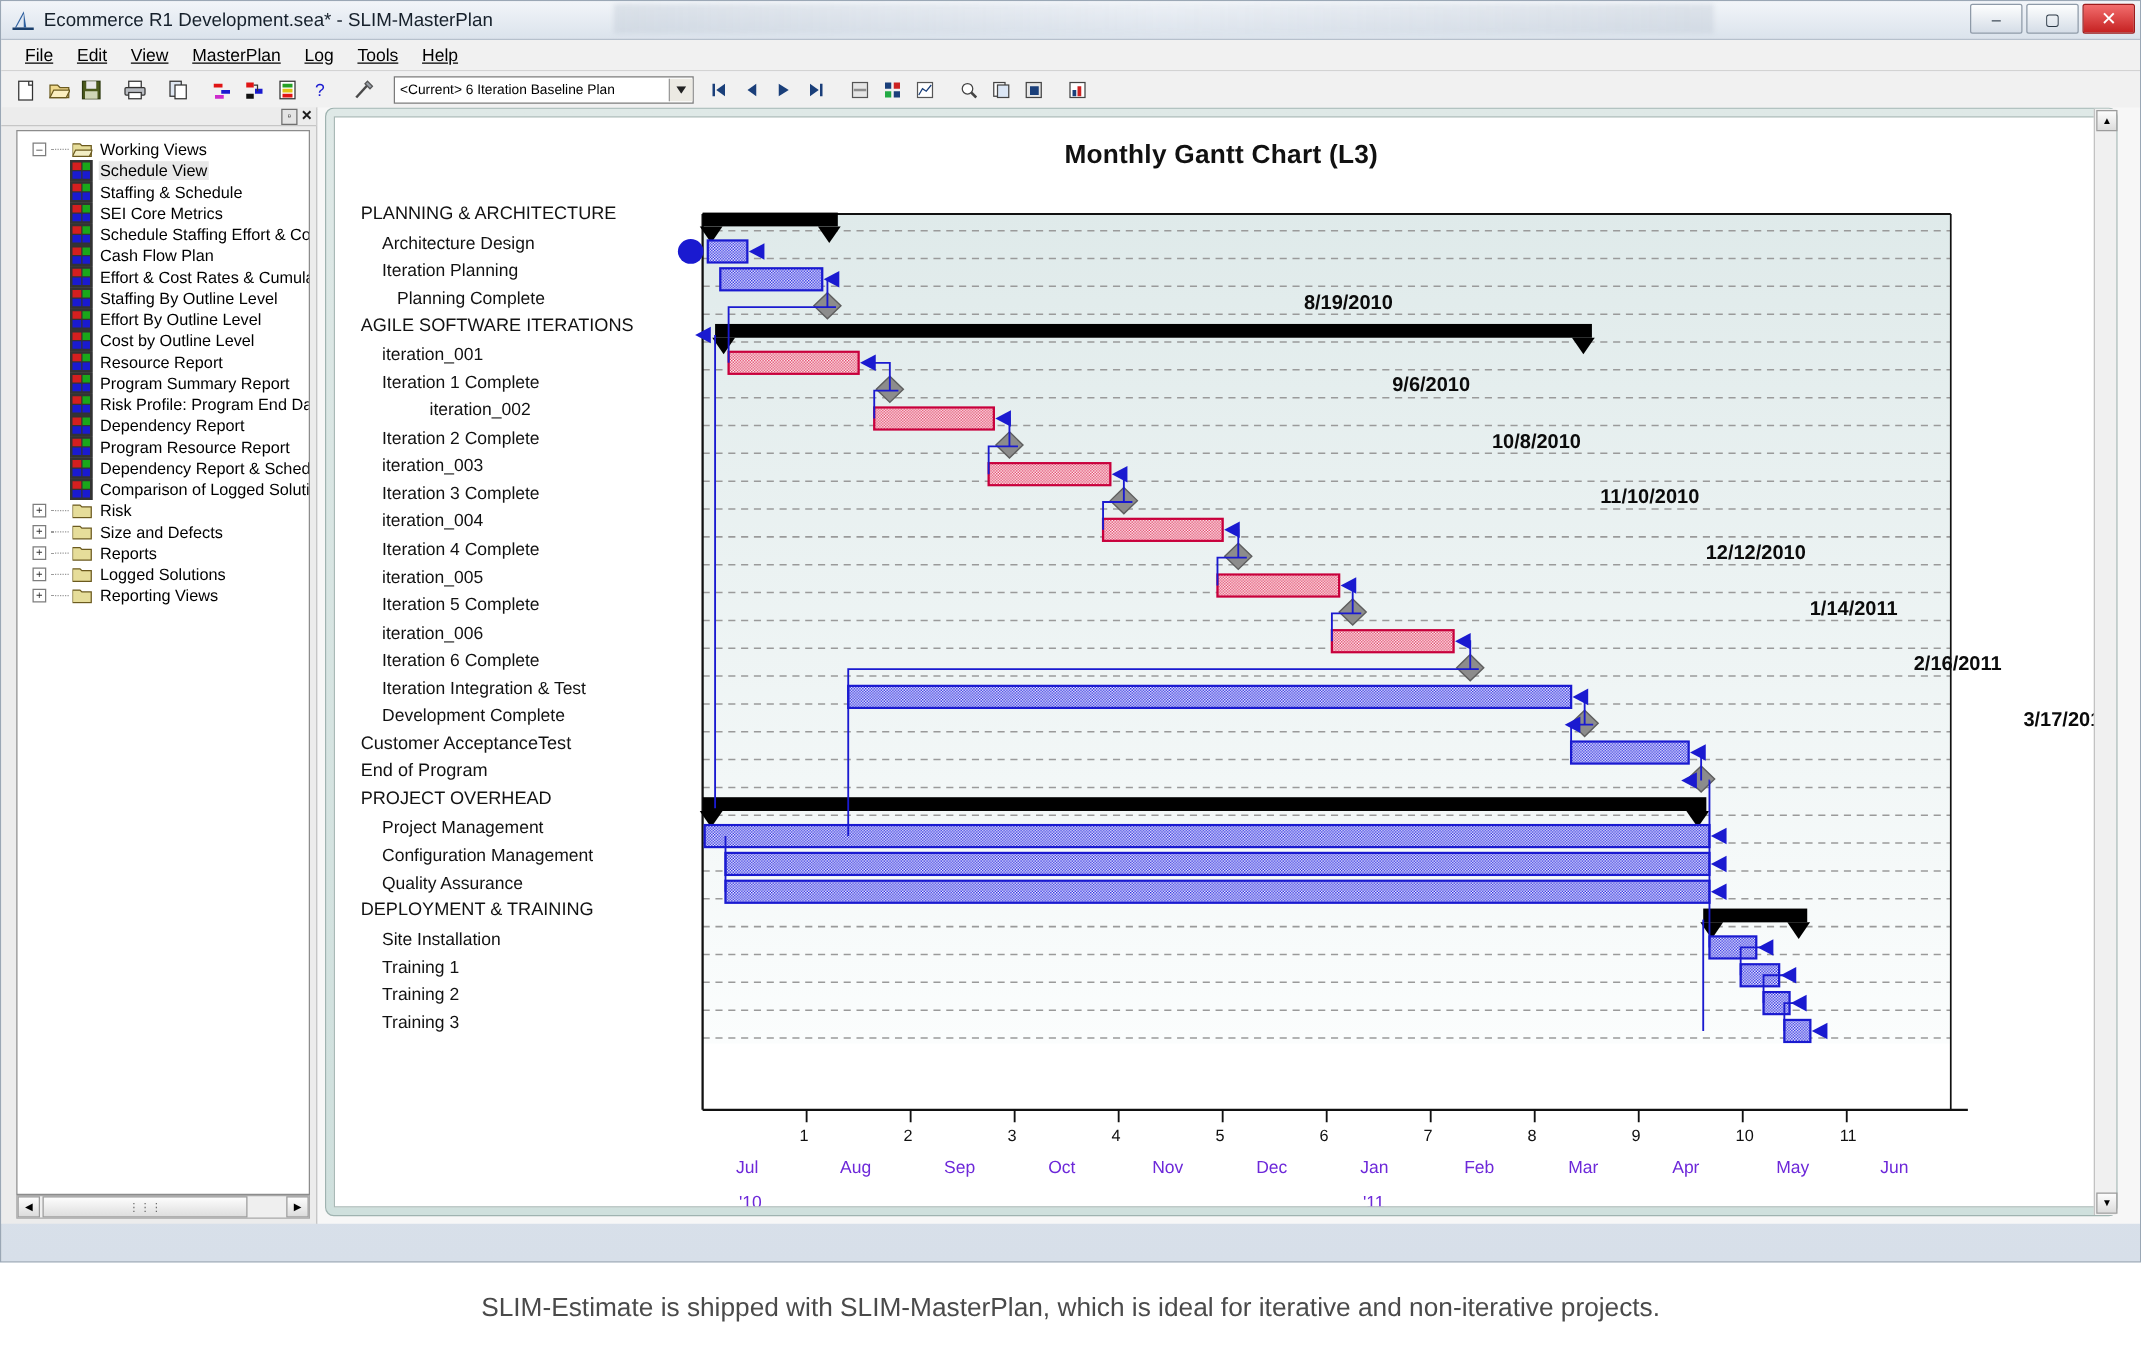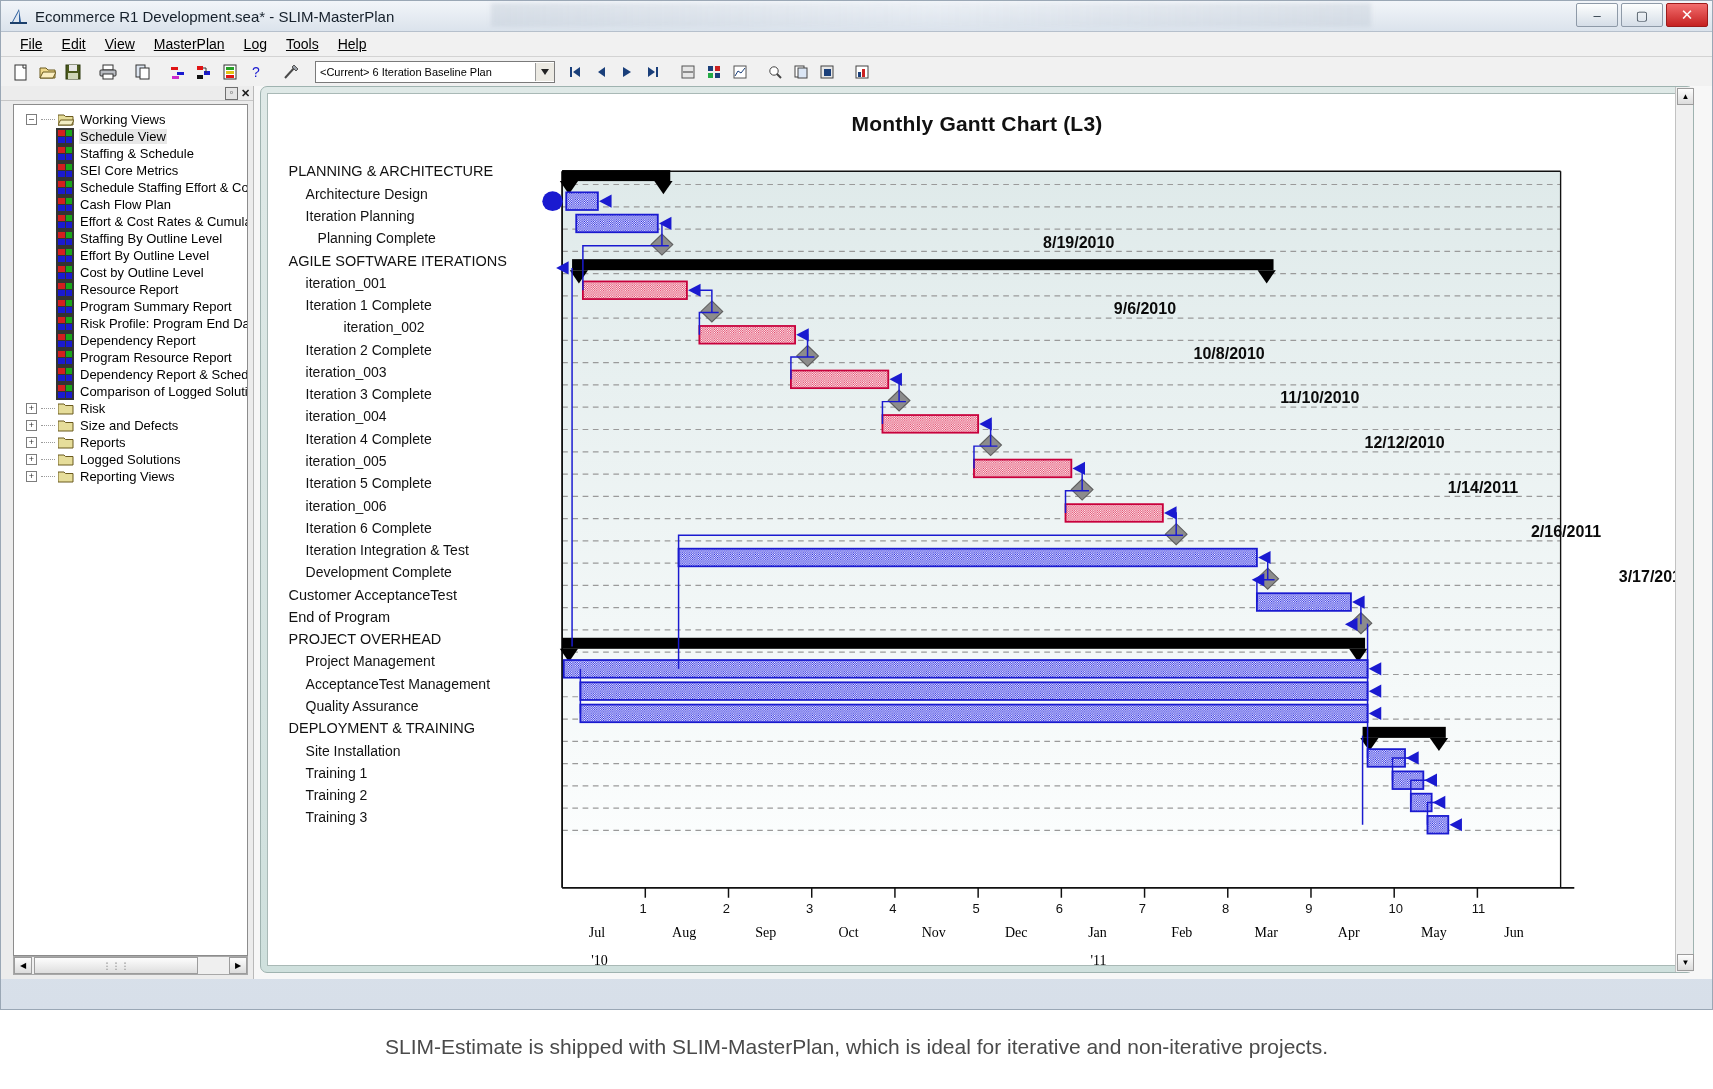--- a/index.html
+++ b/index.html
@@ -94,21 +94,21 @@
   .csub{position:absolute;left:0;right:0;top:46px;text-align:center;font-size:17px;font-weight:bold;color:#111;}
 
   .plot{position:absolute;left:0;top:0;width:100%;height:100%;}
 
   .rowlabel{position:absolute;font-size:14px;color:#121212;white-space:nowrap;}
   .rowlabel.lvl1{font-size:14.5px;}
 
   .datelabel{position:absolute;font-size:16px;font-weight:bold;color:#0b0b0b;white-space:nowrap;}
 
   .axis-num{position:absolute;font-size:13px;color:#111;}
-  .axis-mon{position:absolute;font-size:14px;color:#000000;font-family:Liberation Serif, serif;}
+  .axis-mon{position:absolute;font-size:14px;color:#6d28d9;}
 
   
   .statusbar{position:absolute;left:0;right:0;bottom:0;height:30px;
     background:linear-gradient(#eef2f7,#dde4ed);border-top:1px solid #c3ccd6;display:flex;
     align-items:center;justify-content:flex-end;}
   .status-field{border:1px solid #a8b2bd;background:#eef1f5;height:18px;min-width:128px;
     display:flex;align-items:center;padding:0 6px;font-size:13px;color:#16202b;margin-right:4px;}
   .grip{width:14px;height:14px;margin-right:5px;position:relative;}
   .grip i{position:absolute;background:#9aa3ad;width:2px;height:2px;}
 
@@ -746,21 +746,21 @@
               <div class="rowlabel" style="left: 2.65273%; top: 41.2152%;">iteration_005</div>
               <div class="rowlabel" style="left: 2.65273%; top: 43.7722%;">Iteration 5 Complete</div>
               <div class="rowlabel" style="left: 2.65273%; top: 46.3291%;">iteration_006</div>
               <div class="rowlabel" style="left: 2.65273%; top: 48.8861%;">Iteration 6 Complete</div>
               <div class="rowlabel" style="left: 2.65273%; top: 51.443%;">Iteration Integration &amp; Test</div>
               <div class="rowlabel" style="left: 2.65273%; top: 54%; text-align: right;">Development Complete</div>
               <div class="rowlabel lvl1" style="left: 1.44695%; top: 56.557%;">Customer AcceptanceTest</div>
               <div class="rowlabel lvl1" style="left: 1.44695%; top: 59.1139%;">End of Program</div>
               <div class="rowlabel lvl1" style="left: 1.44695%; top: 61.6709%;">PROJECT OVERHEAD</div>
               <div class="rowlabel" style="left: 2.65273%; top: 64.2278%;">Project Management</div>
-              <div class="rowlabel" style="left: 2.65273%; top: 66.7848%;">AcceptanceTest Management</div>
+              <div class="rowlabel" style="left: 2.65273%; top: 66.7848%;">Configuration Management</div>
               <div class="rowlabel" style="left: 2.65273%; top: 69.3418%;">Quality Assurance</div>
               <div class="rowlabel lvl1" style="left: 1.44695%; top: 71.8987%;">DEPLOYMENT &amp; TRAINING</div>
               <div class="rowlabel" style="left: 2.65273%; top: 74.4557%;">Site Installation</div>
               <div class="rowlabel" style="left: 2.65273%; top: 77.0127%;">Training 1</div>
               <div class="rowlabel" style="left: 2.65273%; top: 79.5696%;">Training 2</div>
               <div class="rowlabel" style="left: 2.65273%; top: 82.1266%;">Training 3</div>
               <div class="datelabel" style="left: 54.6624%; top: 16.0253%;">8/19/2010</div>
               <div class="datelabel" style="left: 59.6463%; top: 23.6962%;">9/6/2010</div>
               <div class="datelabel" style="left: 65.2733%; top: 28.8101%;">10/8/2010</div>
               <div class="datelabel" style="left: 71.3826%; top: 33.9241%;">11/10/2010</div>

